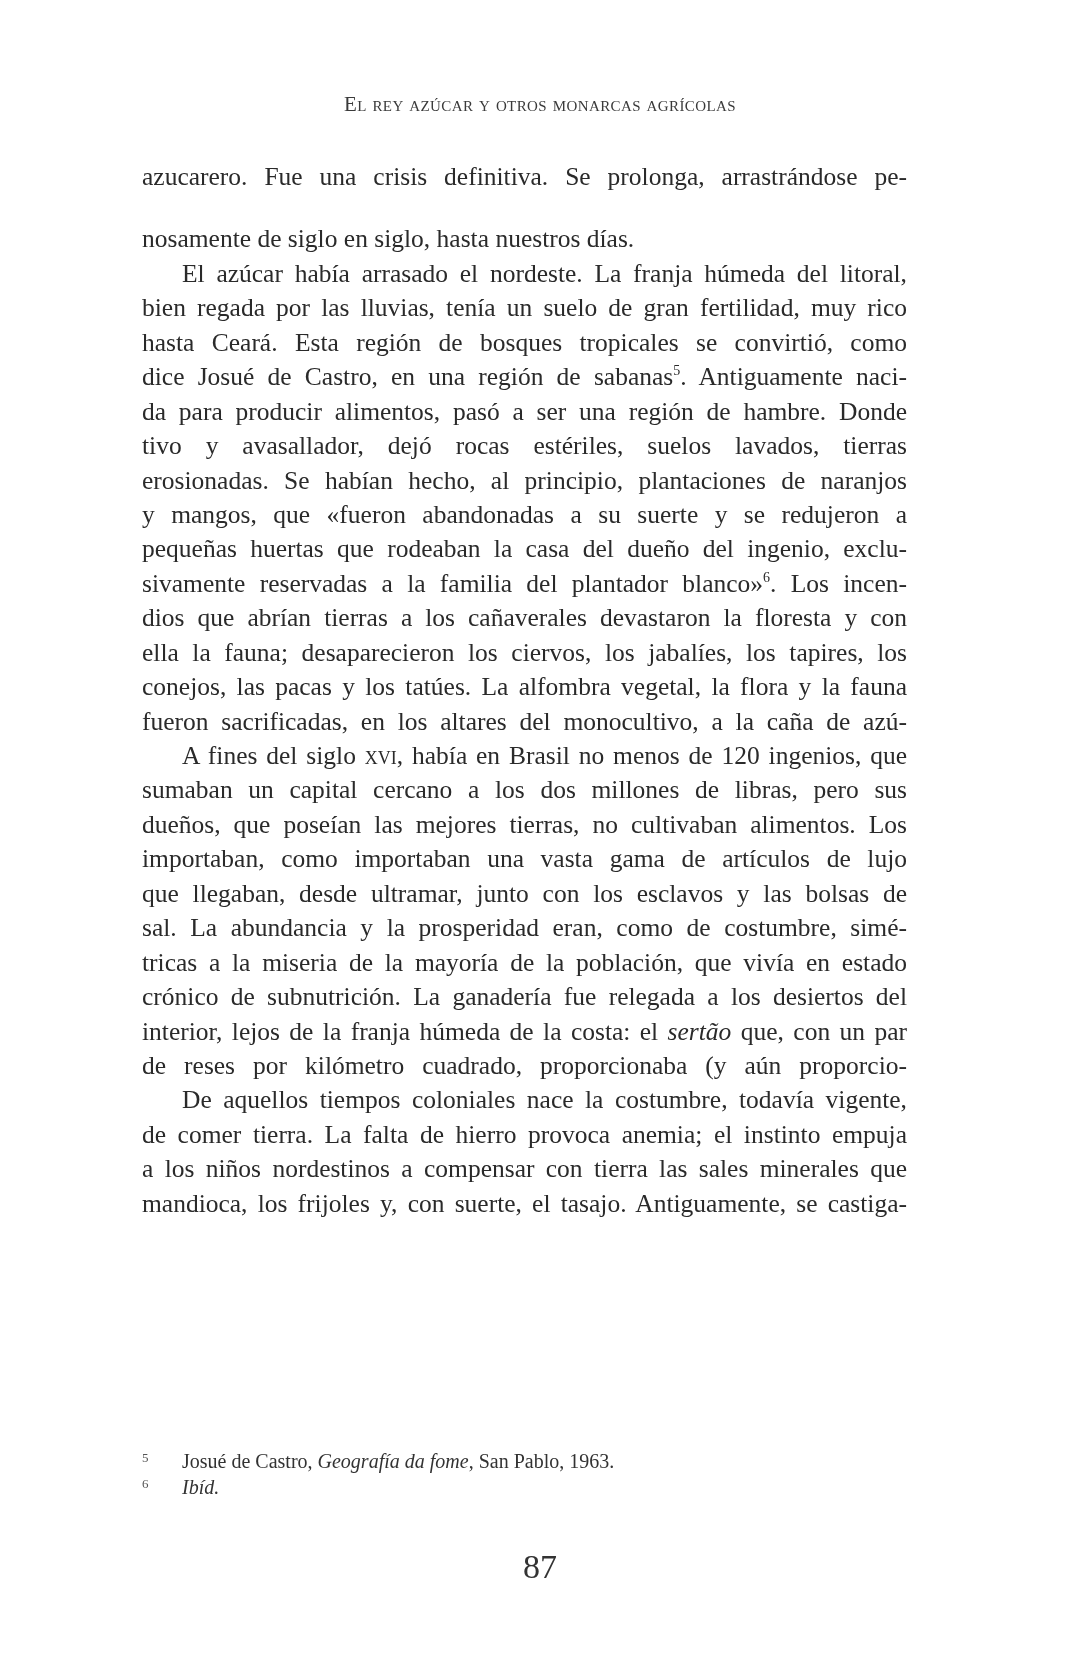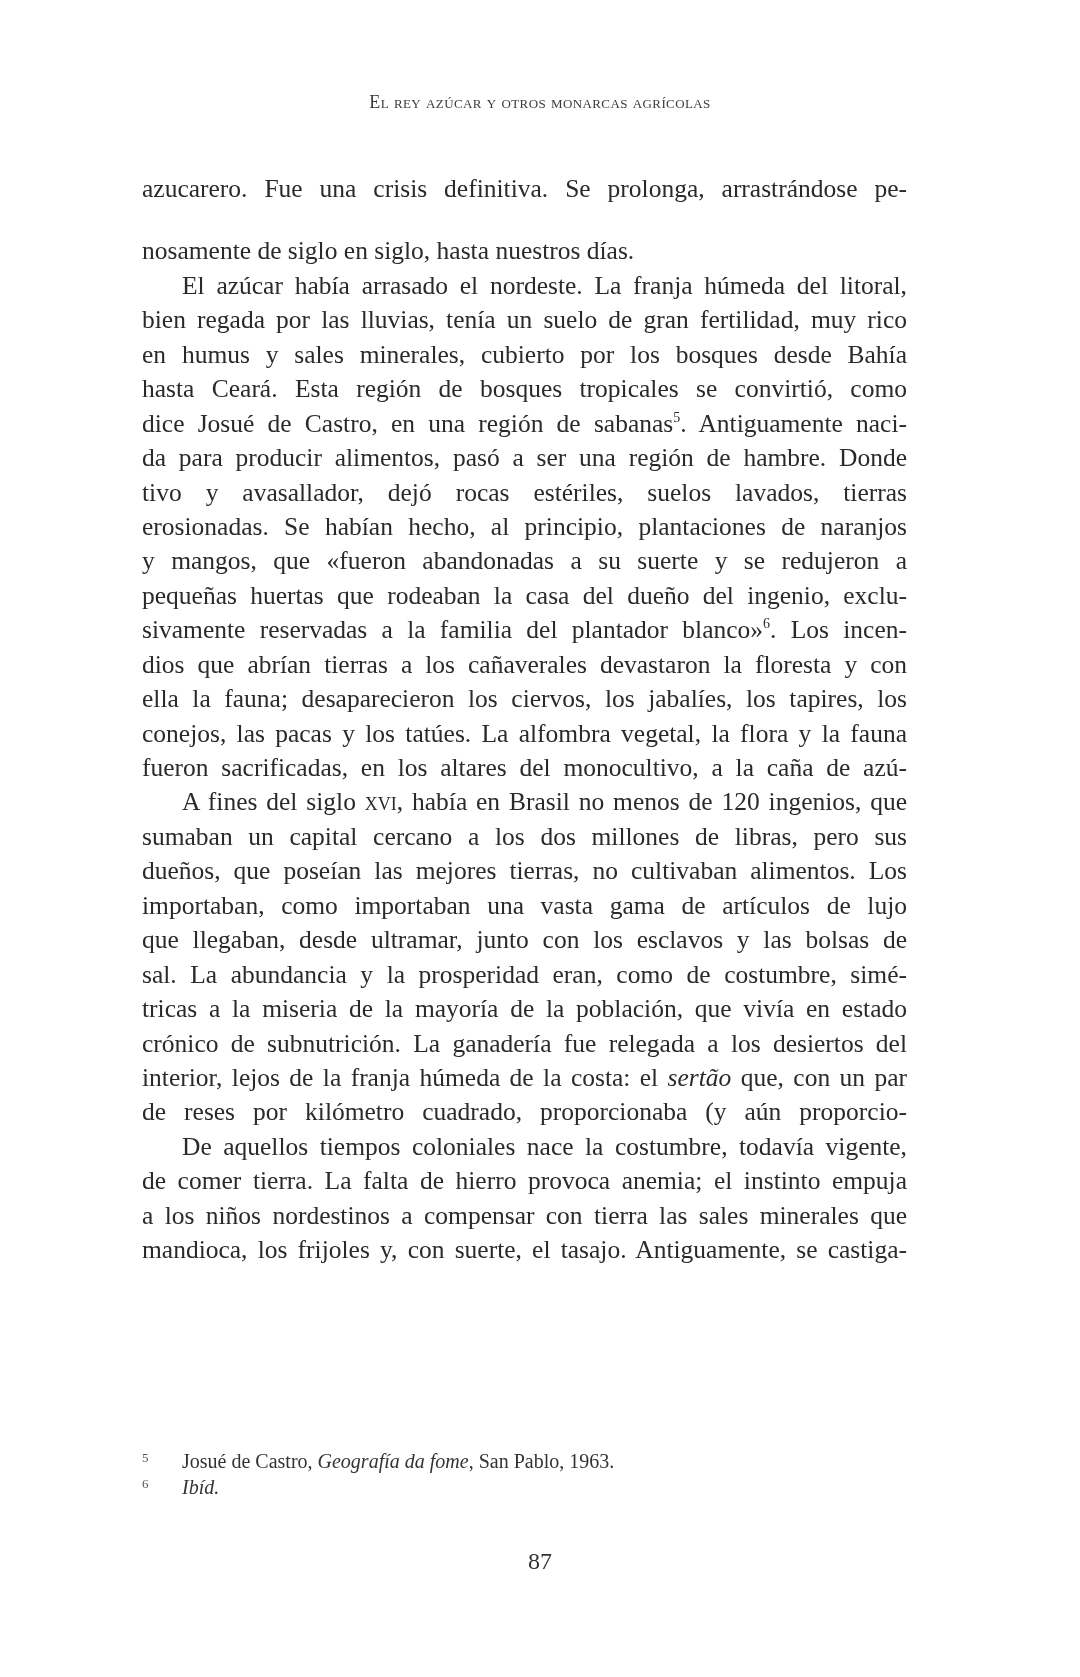--- a/index.html
+++ b/index.html
@@ -10,28 +10,28 @@
     overflow: hidden;
     font-family: "Liberation Serif", "DejaVu Serif", serif;
     color: #2a2a2a;
   }
   .running-head {
     position: absolute;
     top: 92px;
     left: 0;
     width: 1080px;
     text-align: center;
-    font-size: 18px;
+    font-size: 21px;
     letter-spacing: 0.4px;
     color: #3a3a3a;
     font-variant: small-caps;
   }
   .text-block {
     position: absolute;
-    top: 172px;
+    top: 160px;
     left: 142px;
     width: 765px;
   }
   .line {
     display: block;
     height: 34.45px;
     line-height: 34.45px;
     font-size: 25.5px;
     white-space: nowrap;
     text-align: justify;
@@ -51,35 +51,34 @@
     color: #333;
   }
   .fn-row { display: flex; height: 26px; line-height: 26px; }
   .fn-num { width: 40px; font-size: 13px; color: #555; line-height: 20px; }
   .page-number {
     position: absolute;
     top: 1548px;
     left: 0;
     width: 1080px;
     text-align: center;
-    font-size: 24px;
+    font-size: 34px;
     color: #333;
   }
 </style>
 </head>
 <body>
 
 <div class="running-head">El rey azúcar y otros monarcas agrícolas</div>
 
 <div class="text-block">
   <span class="line">azucarero. Fue una crisis definitiva. Se prolonga, arrastrándose pe-</span>
   <span class="line last">nosamente de siglo en siglo, hasta nuestros días.</span>
   <span class="line indent">El azúcar había arrasado el nordeste. La franja húmeda del litoral,</span>
   <span class="line">bien regada por las lluvias, tenía un suelo de gran fertilidad, muy rico</span>
-  <span class="line">en humus y sales minerales, cubierto por los bosques desde Bahía</span>
   <span class="line">hasta Ceará. Esta región de bosques tropicales se convirtió, como</span>
   <span class="line"><span>dice Josué de Castro, en una región de sabanas</span><span class="sup">5</span><span>. Antiguamente naci-</span></span>
   <span class="line">da para producir alimentos, pasó a ser una región de hambre. Donde</span>
   <span class="line">tivo y avasallador, dejó rocas estériles, suelos lavados, tierras</span>
   <span class="line">erosionadas. Se habían hecho, al principio, plantaciones de naranjos</span>
   <span class="line">y mangos, que «fueron abandonadas a su suerte y se redujeron a</span>
   <span class="line">pequeñas huertas que rodeaban la casa del dueño del ingenio, exclu-</span>
   <span class="line"><span>sivamente reservadas a la familia del plantador blanco»</span><span class="sup">6</span><span>. Los incen-</span></span>
   <span class="line">dios que abrían tierras a los cañaverales devastaron la floresta y con</span>
   <span class="line">ella la fauna; desaparecieron los ciervos, los jabalíes, los tapires, los</span>

